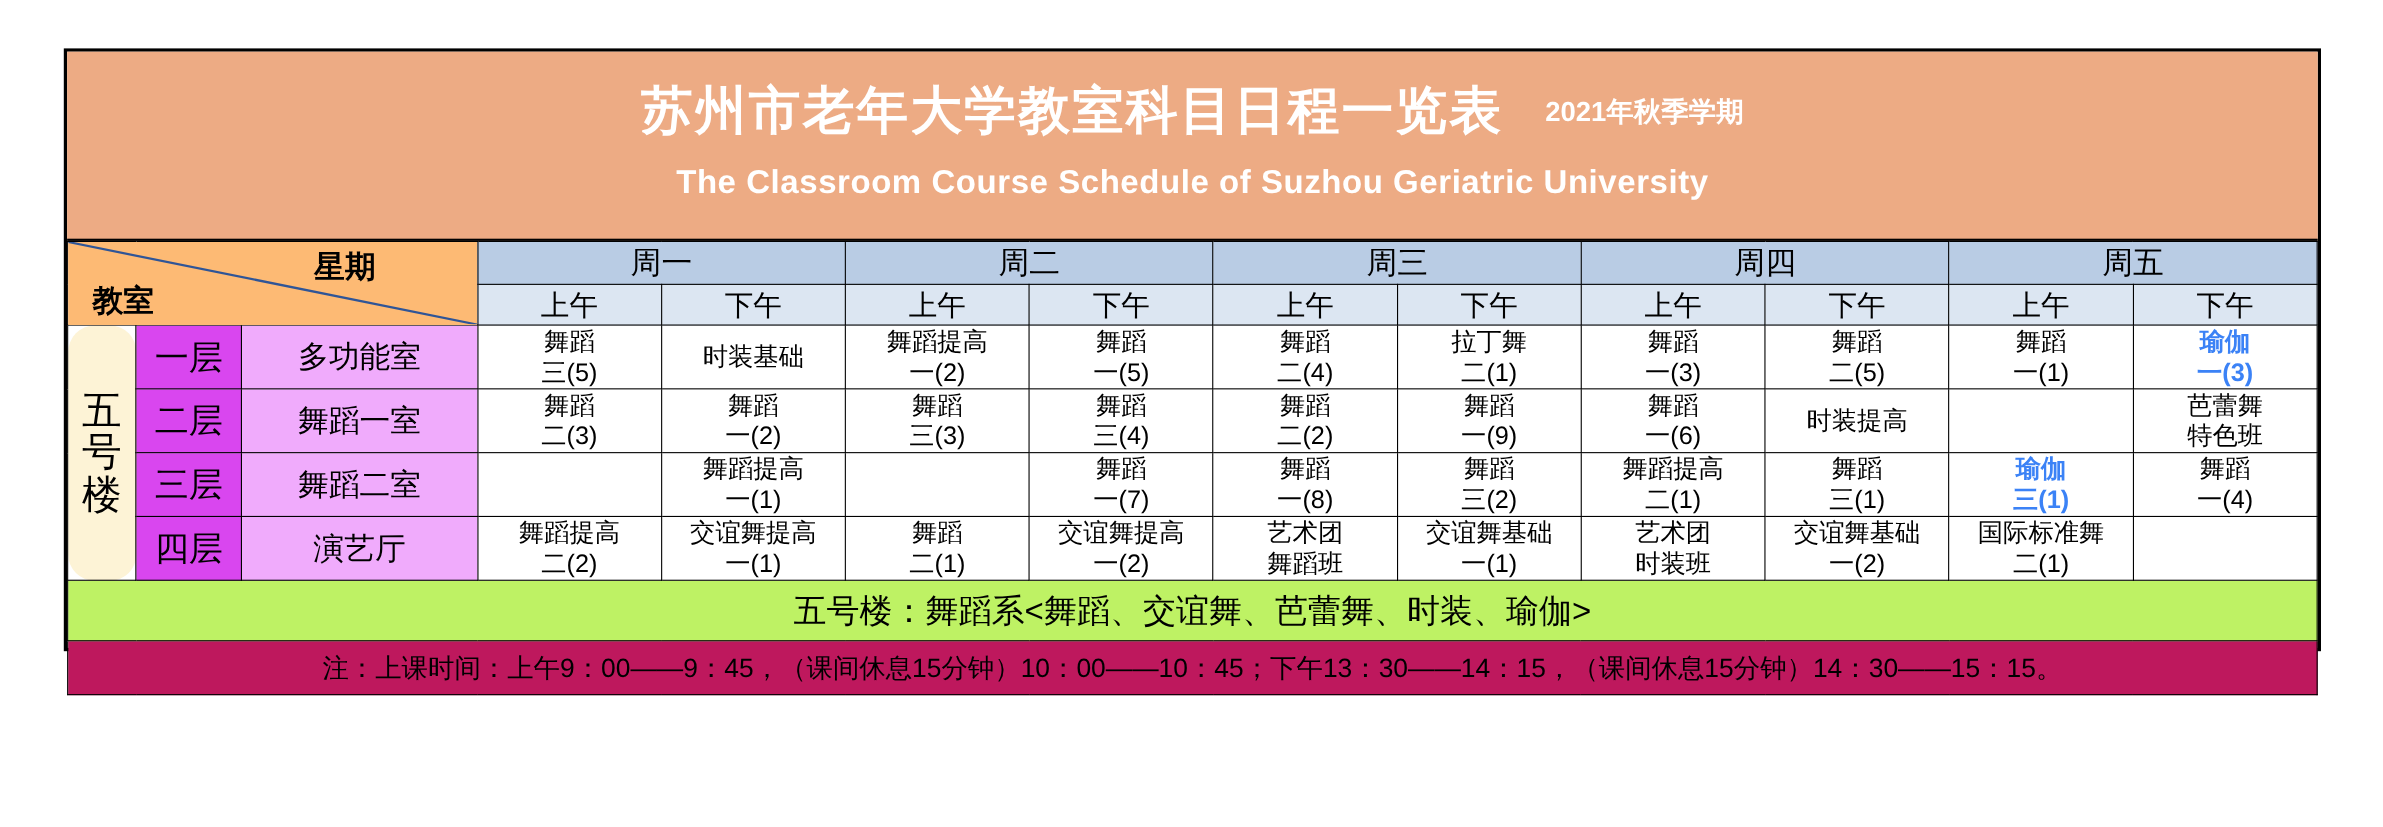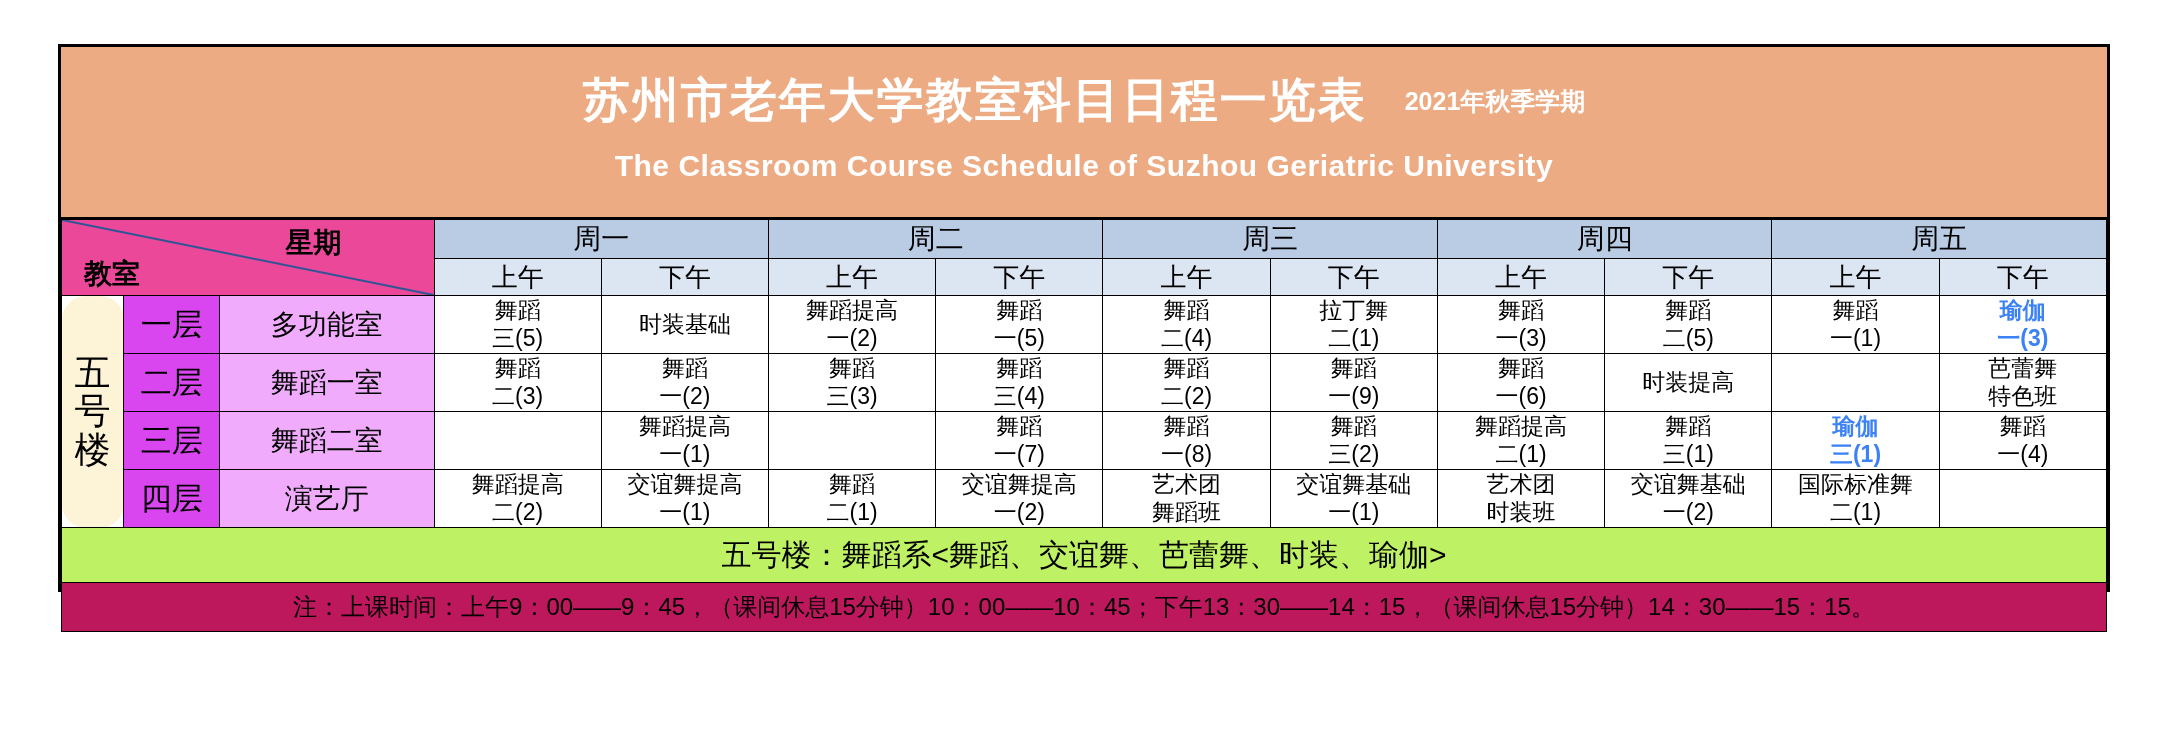--- a/index.html
+++ b/index.html
@@ -83,21 +83,21 @@
     vertical-align: middle;
     font-weight: normal;
     color: #000;
   }
 
   
   .corner {
     position: relative;
     width: 372px;
     height: 74px;
-    background: #ec4899;
+    background: #fdba74;
     overflow: hidden;
     padding: 0;
   }
   .corner .diag {
     position: absolute;
     left: 0; top: 0;
     width: 100%; height: 100%;
   }
   .corner .wk {
     position: absolute;

